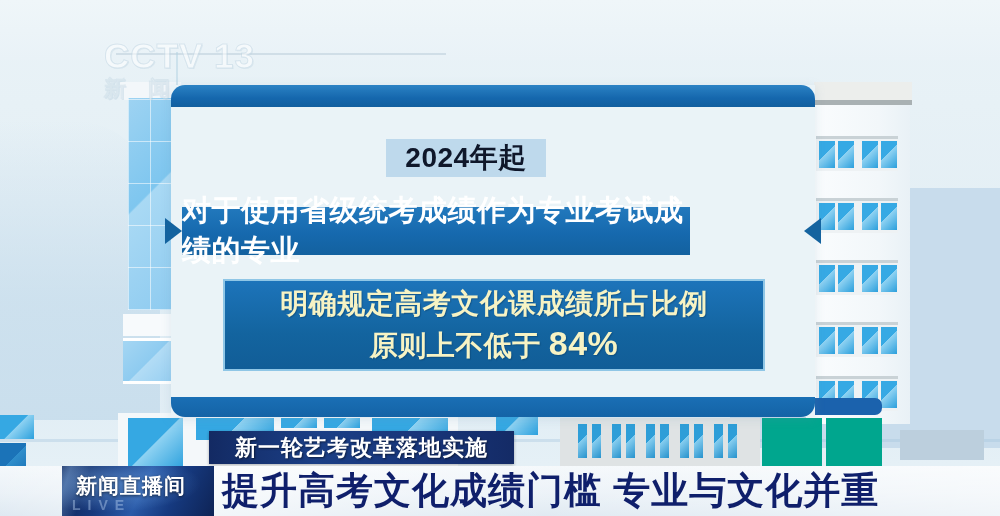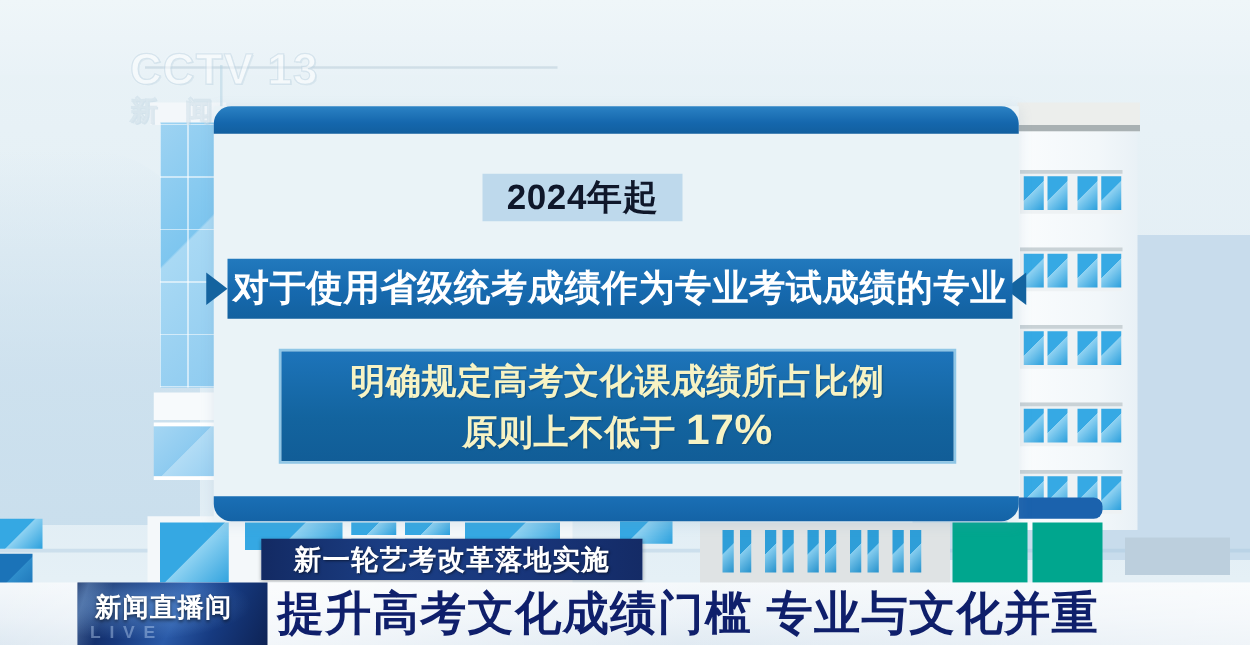--- a/index.html
+++ b/index.html
@@ -142,21 +142,21 @@
     position:absolute;left:215px;top:32px;width:160px;height:38px;
     background:#bed9ec;display:flex;align-items:center;justify-content:center;
   }
   .year-chip span{
     font-size:28px;font-weight:bold;color:#0f172a;letter-spacing:.5px;
     font-family:"Liberation Sans","DejaVu Sans",sans-serif;
   }
 
   
   .banner{
-    position:absolute;left:11px;top:100px;width:628px;height:48px;
+    position:absolute;left:11px;top:100px;width:508px;height:48px;
     background:linear-gradient(180deg,#2279bd 0%,#1669ae 55%,#13619f 100%);
     display:flex;align-items:center;justify-content:center;
   }
   .banner span{
     font-size:29px;font-weight:bold;color:#ffffff;letter-spacing:.5px;
   }
   .arrow{position:absolute;top:111px;width:0;height:0;}
   .arrow-l{
     left:-6px;
     border-top:13px solid transparent;border-bottom:13px solid transparent;
@@ -339,21 +339,21 @@
       <div class="arrow arrow-l"></div>
       <div class="arrow arrow-r"></div>
       <div class="banner">
         <span>对于使用省级统考成绩作为专业考试成绩的专业</span>
       </div>
 
       <div class="emph">
         <div class="l1">明确规定高考文化课成绩所占比例</div>
         <div class="l2">
           <span>原则上不低于</span>
-          <span class="big">17%</span>
+          <span class="big">84%</span>
         </div>
       </div>
 
     </div>
   </div>
 
   <div class="sub-bar">
     <span>新一轮艺考改革落地实施</span>
   </div>
 

